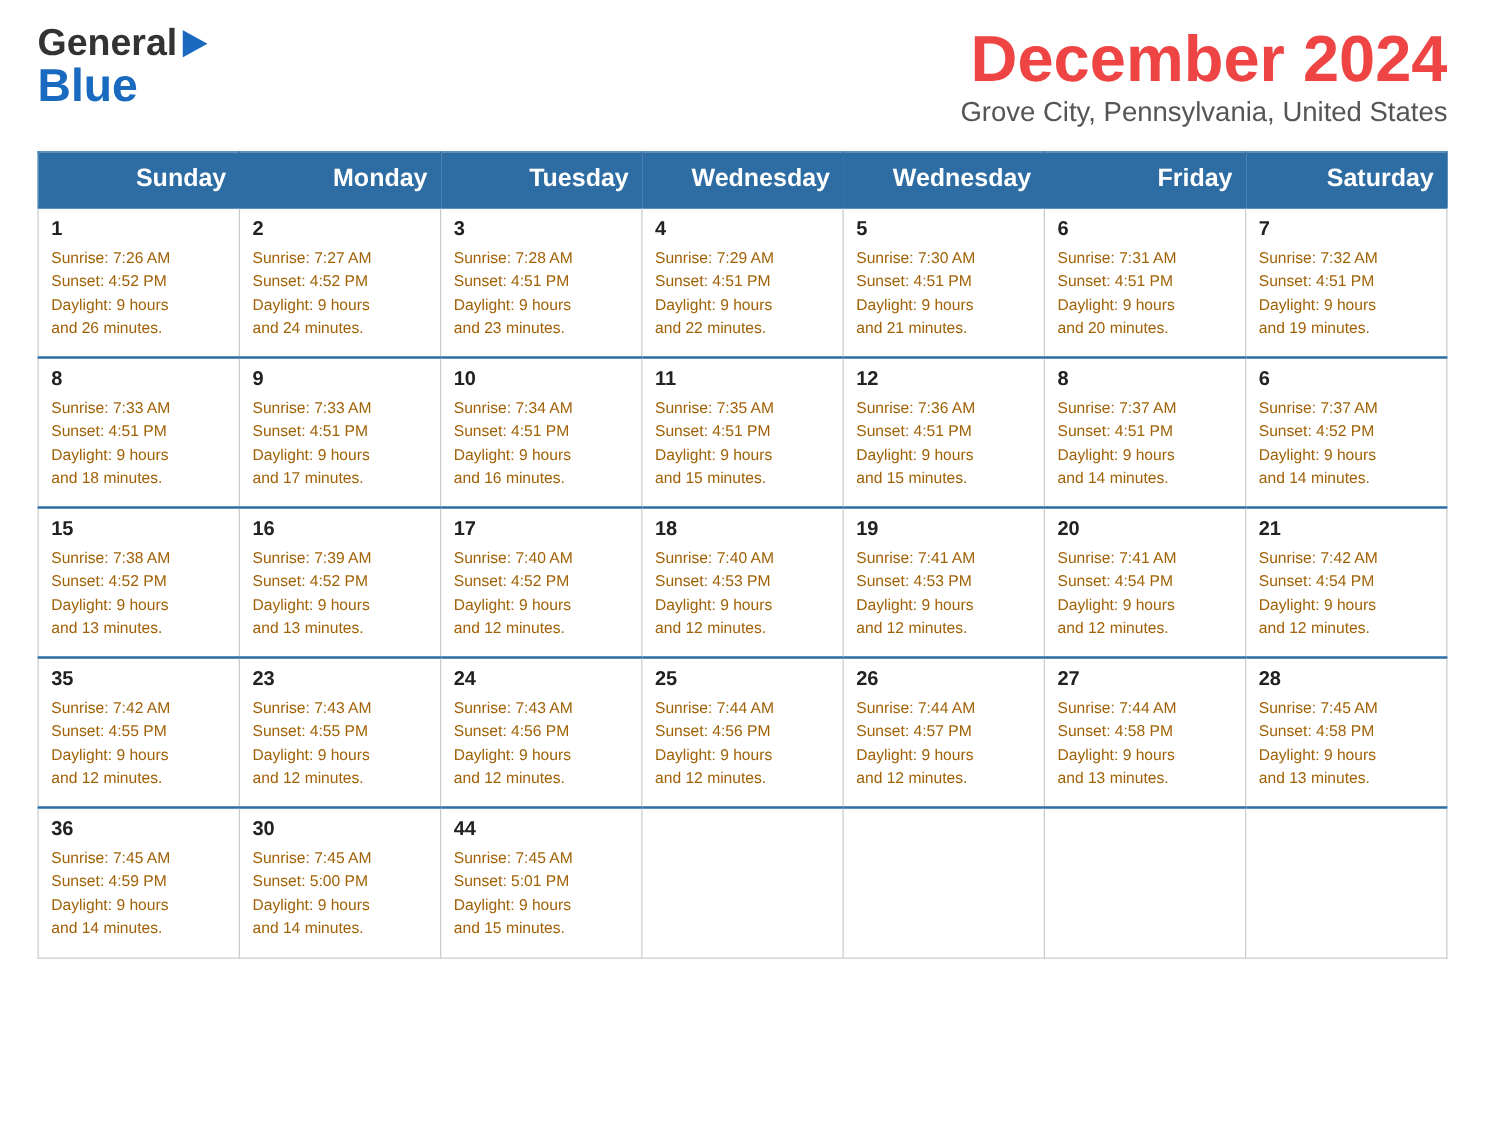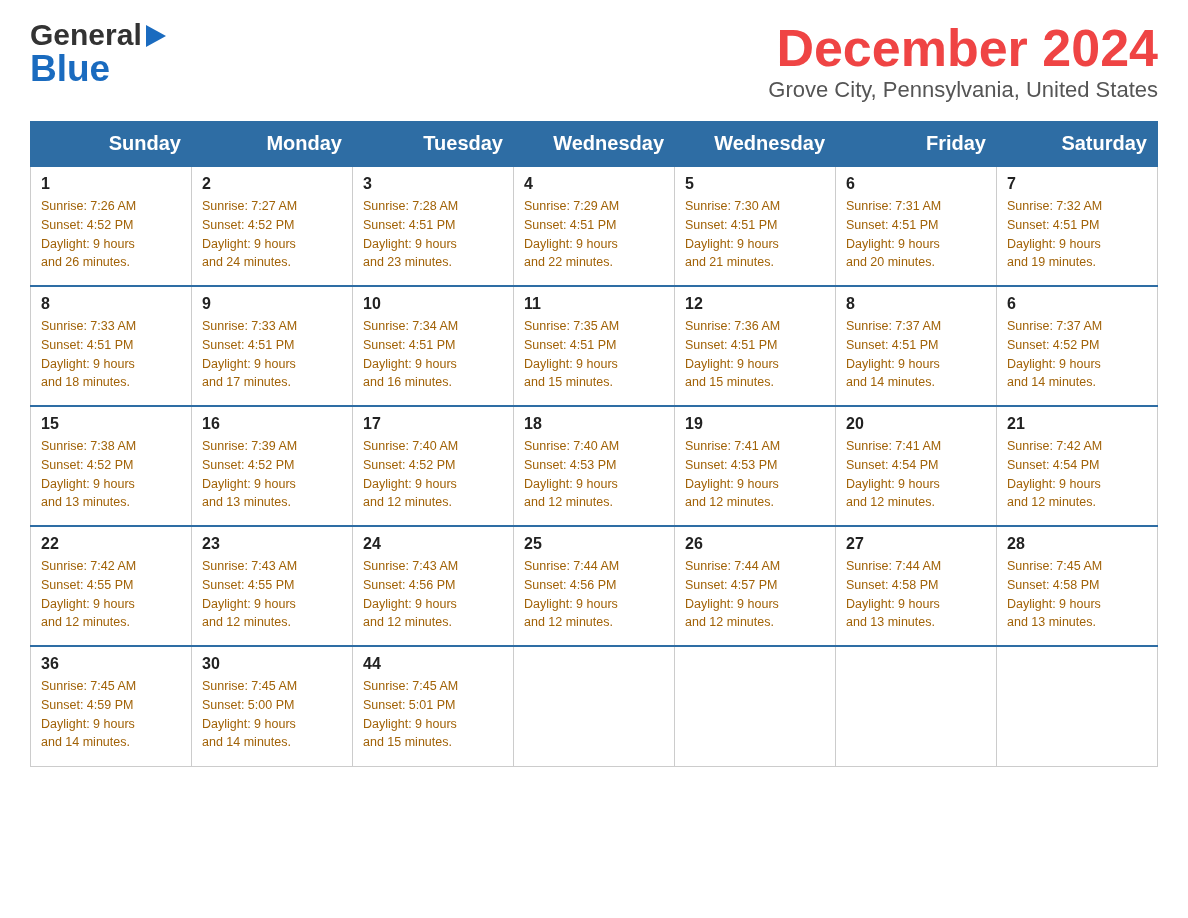--- a/index.html
+++ b/index.html
@@ -181,21 +181,21 @@
         <td><span class="day-num">18</span>
 <span class="day-info">Sunrise: 7:40 AM<br>Sunset: 4:53 PM<br>Daylight: 9 hours<br>and 12 minutes.</span></td>
         <td><span class="day-num">19</span>
 <span class="day-info">Sunrise: 7:41 AM<br>Sunset: 4:53 PM<br>Daylight: 9 hours<br>and 12 minutes.</span></td>
         <td><span class="day-num">20</span>
 <span class="day-info">Sunrise: 7:41 AM<br>Sunset: 4:54 PM<br>Daylight: 9 hours<br>and 12 minutes.</span></td>
         <td><span class="day-num">21</span>
 <span class="day-info">Sunrise: 7:42 AM<br>Sunset: 4:54 PM<br>Daylight: 9 hours<br>and 12 minutes.</span></td>
       </tr>
       <tr>
-        <td><span class="day-num">22</span>
+        <td><span class="day-num">35</span>
 <span class="day-info">Sunrise: 7:42 AM<br>Sunset: 4:55 PM<br>Daylight: 9 hours<br>and 12 minutes.</span></td>
         <td><span class="day-num">23</span>
 <span class="day-info">Sunrise: 7:43 AM<br>Sunset: 4:55 PM<br>Daylight: 9 hours<br>and 12 minutes.</span></td>
         <td><span class="day-num">24</span>
 <span class="day-info">Sunrise: 7:43 AM<br>Sunset: 4:56 PM<br>Daylight: 9 hours<br>and 12 minutes.</span></td>
         <td><span class="day-num">25</span>
 <span class="day-info">Sunrise: 7:44 AM<br>Sunset: 4:56 PM<br>Daylight: 9 hours<br>and 12 minutes.</span></td>
         <td><span class="day-num">26</span>
 <span class="day-info">Sunrise: 7:44 AM<br>Sunset: 4:57 PM<br>Daylight: 9 hours<br>and 12 minutes.</span></td>
         <td><span class="day-num">27</span>

